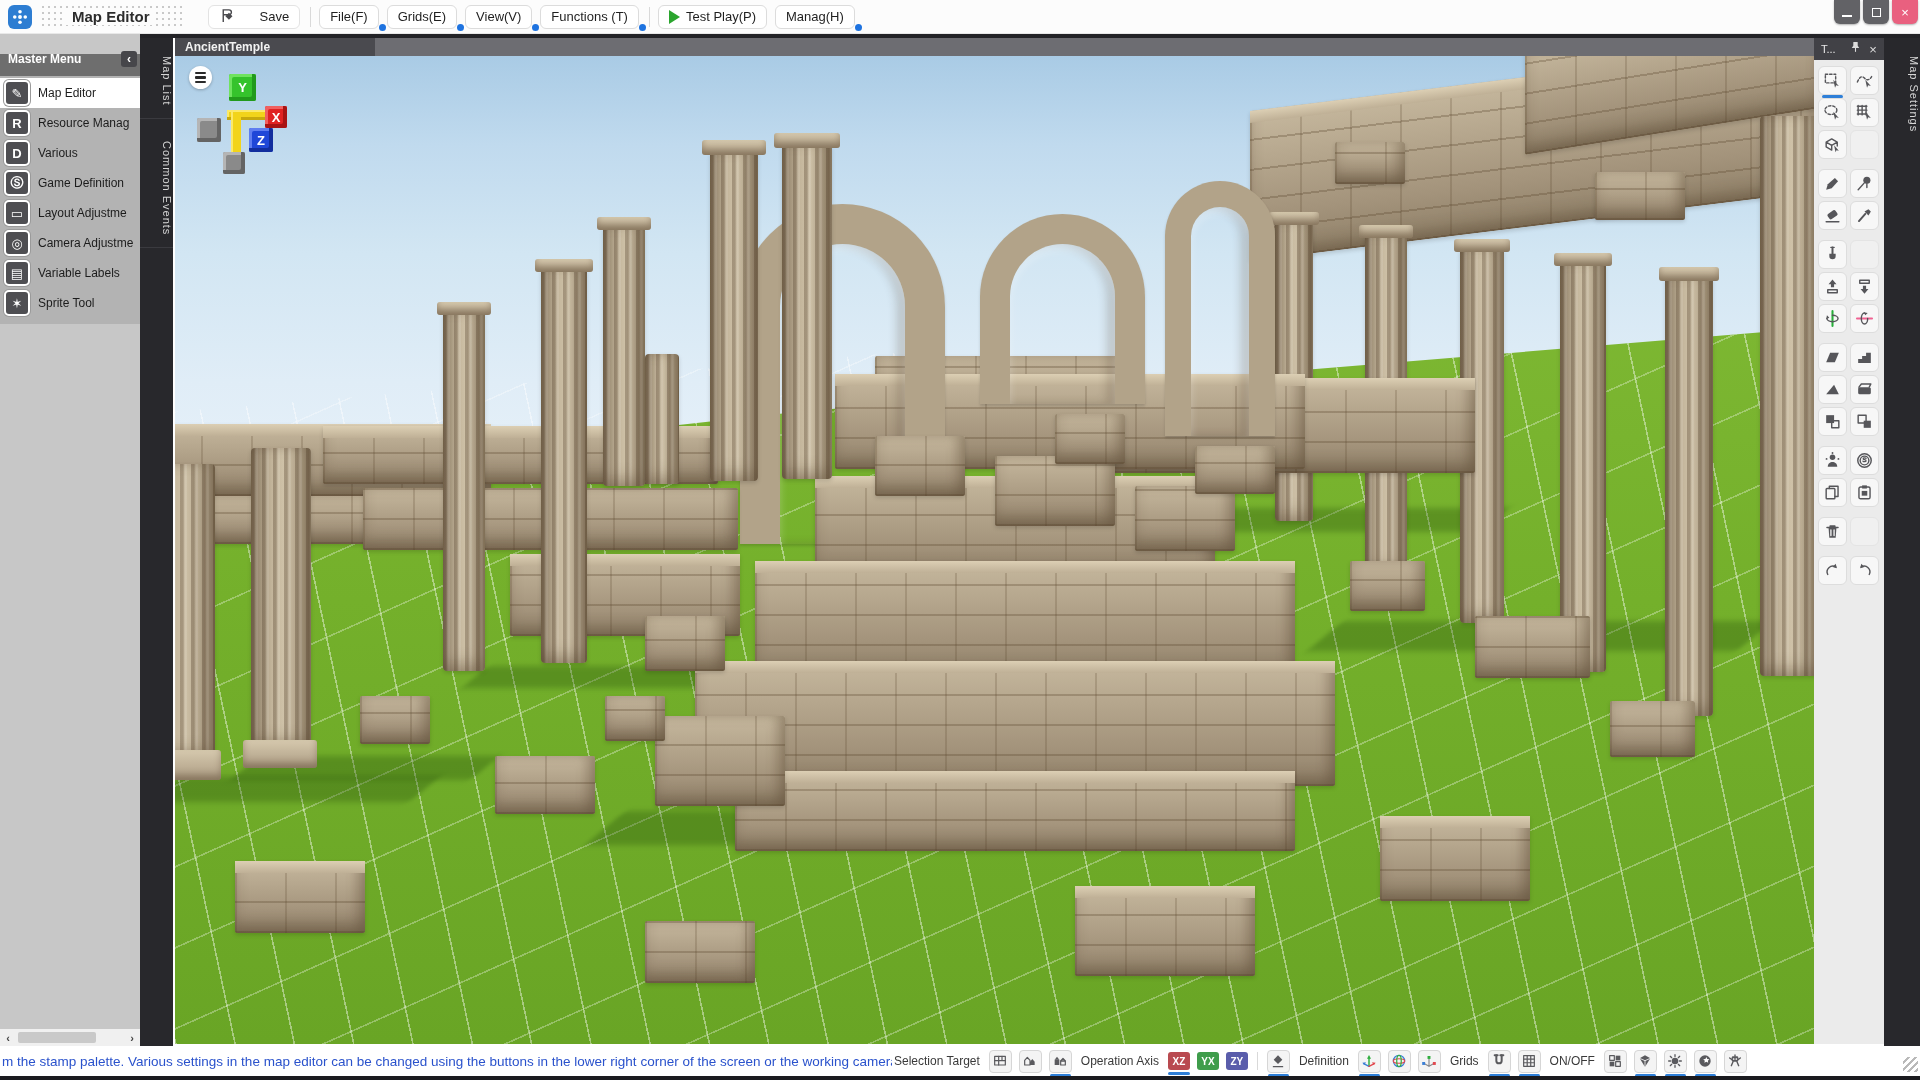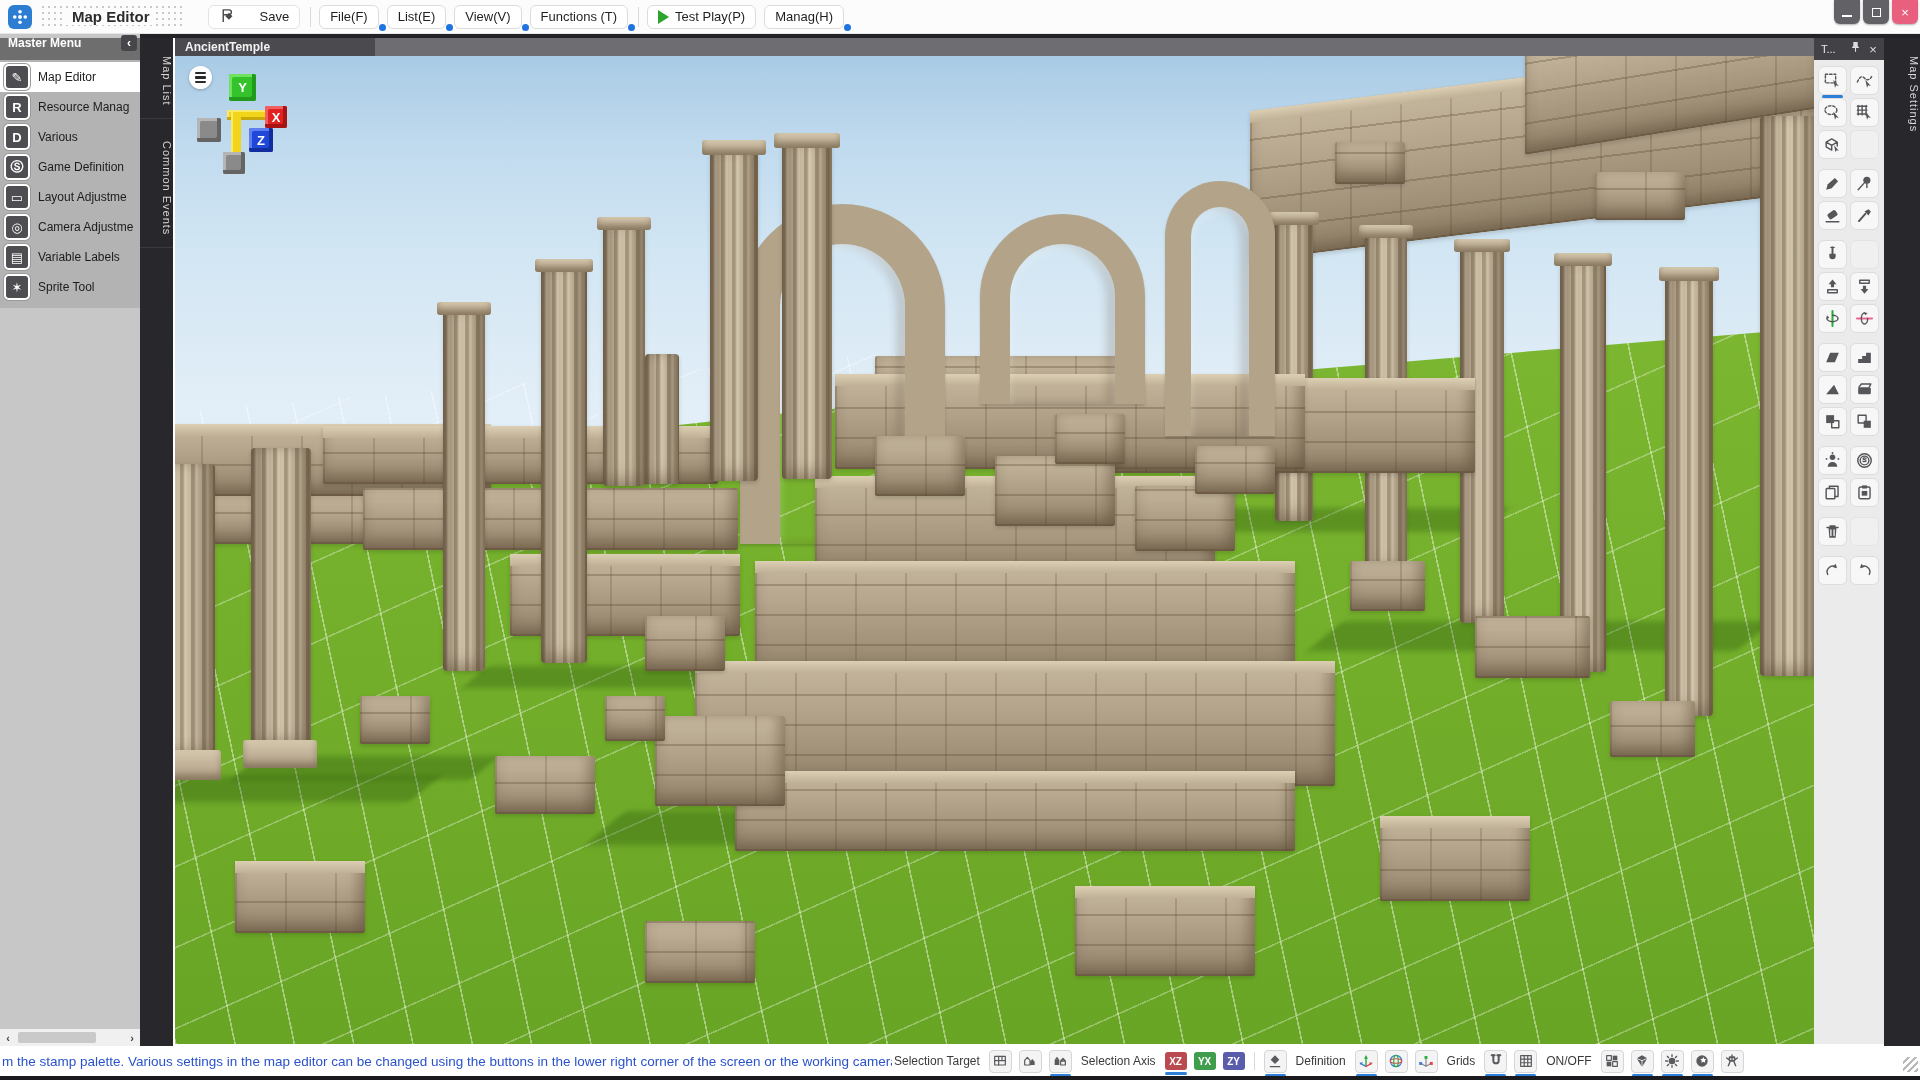--- a/index.html
+++ b/index.html
@@ -31,21 +31,21 @@
     align-items:center;justify-content:center;color:#fff;box-shadow:0 1px 2px rgba(0,0,0,.3);}
   .wc-btn.close{background:#e9607f;font-size:13px;}
   .wc-min-glyph{width:10px;height:2px;background:#fff;margin-top:8px;}
   .wc-max-glyph{width:9px;height:9px;border:1.5px solid #fff;}
 
   
   .dock-line{position:absolute;left:140px;right:0;top:34px;height:4px;background:#232327;z-index:25;}
 
   
   .sidebar{position:absolute;left:0;top:34px;width:140px;height:1012px;background:#c7c7c7;z-index:20;}
-  .mm-header{height:22px;margin-top:4px;background:#6e6e6e;display:flex;align-items:center;
+  .mm-header{height:22px;margin-top:20px;background:#6e6e6e;display:flex;align-items:center;
     justify-content:space-between;padding:0 3px 12px 8px;}
   .mm-header-label{color:#fff;font-weight:bold;font-size:12px;}
   .mm-collapse{width:16px;height:16px;background:#46464a;color:#fff;border-radius:3px;
     display:flex;align-items:center;justify-content:center;font-size:12px;font-weight:bold;}
   .mm-list{background:#b3b3b3;padding:2px 0 6px 0;}
   .mm-item{height:30px;display:flex;align-items:center;gap:8px;padding:0 4px;}
   .mm-item.selected{background:#fff;}
   .mm-ico{width:26px;height:26px;flex:0 0 26px;background:#4e4e52;border:2px solid #fff;
     box-shadow:0 0 0 1px #9a9a9a;border-radius:5px;color:#fff;display:flex;align-items:center;
     justify-content:center;font-size:13px;font-weight:bold;}
@@ -179,21 +179,21 @@
             <rect x="10.5" y="9.5" width="7" height="7" transform="rotate(45 14 13)" fill="#4a4a4e" stroke="none"></rect>
           </svg>
       </span>
       <span>Save</span>
     </button>
     <span class="tb-sep"></span>
     <button class="tb-btn badged">
         <span>File(F)</span>
       </button>
     <button class="tb-btn badged">
-        <span>List(E)</span>
+        <span>Grids(E)</span>
       </button>
     <button class="tb-btn badged">
         <span>View(V)</span>
       </button>
     <button class="tb-btn badged">
         <span>Functions (T)</span>
       </button>
     <span class="tb-sep"></span>
     <button class="tb-btn">
       <span class="play-tri"></span>
@@ -607,21 +607,21 @@
           </svg>
         </button>
         <button class="sb-icon active">
           <svg viewBox="0 0 24 24" fill="none" stroke="#5a5a5e" stroke-width="1.8" stroke-linejoin="round" stroke-linecap="round">
             <rect x="4" y="10" width="7" height="8" fill="#5a5a5e" stroke="none"></rect>
             <path d="M4 10l3.5-4.5L11 10z" fill="#5a5a5e" stroke="none"></path>
             <rect x="13" y="12" width="7" height="6"></rect>
             <path d="M13 12l3.5-4 3.5 4z"></path>
           </svg>
         </button>
-        <span class="sb-label">Selection Axis</span>
+        <span class="sb-label">Operation Axis</span>
         <button class="sb-axis active" style="background: rgb(185, 74, 80);">XZ</button>
         <button class="sb-axis" style="background: rgb(63, 157, 75);">YX</button>
         <button class="sb-axis" style="background: rgb(90, 93, 171);">ZY</button>
         <span class="sb-sep"></span>
         <button class="sb-icon active">
           <svg viewBox="0 0 24 24" fill="none" stroke="#5a5a5e" stroke-width="1.8" stroke-linejoin="round" stroke-linecap="round">
             <path d="M12 3.5l6.5 6.5-6.5 6.5L5.5 10z" fill="#5a5a5e" stroke="none"></path>
             <path d="M5 20.5h14"></path>
           </svg>
         </button>

